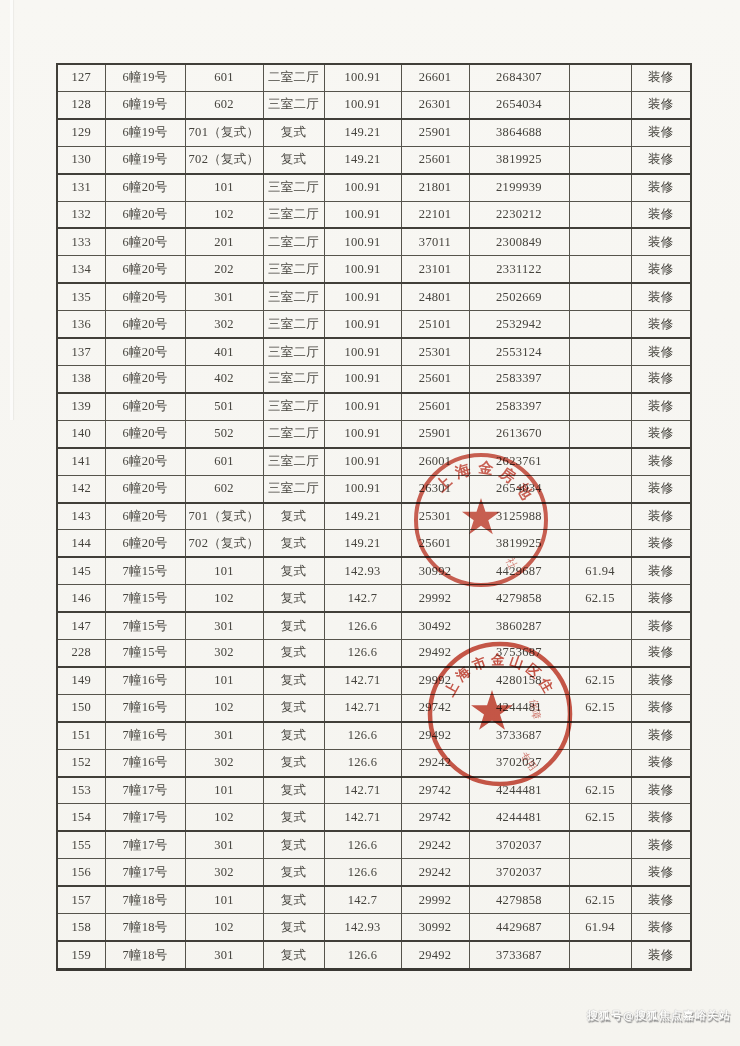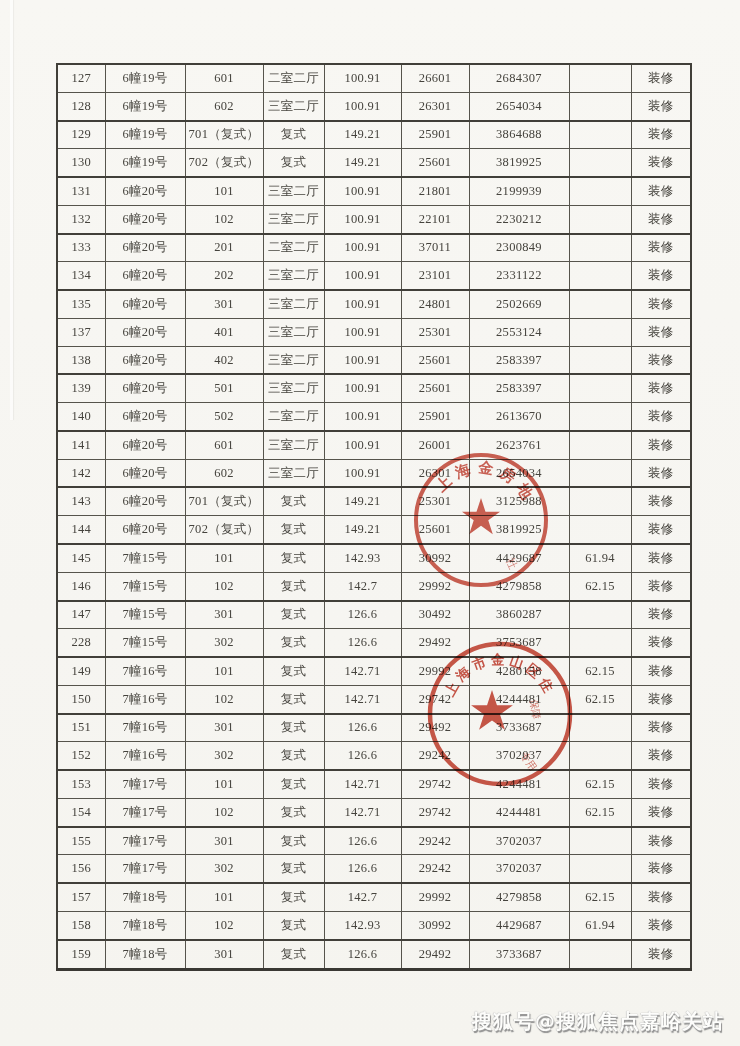--- a/index.html
+++ b/index.html
@@ -36,23 +36,23 @@
   }
   table.price-table tr:last-child td{
     border-bottom:3px solid #3a3833;
     margin-left:32px;
   }
   .seal-layer{
     position:absolute;left:0;top:0;pointer-events:none;
     mix-blend-mode:multiply;
   }
   .watermark{
-    position:absolute;top:1008px;right:16px;
+    position:absolute;top:1008px;right:9px;
     font-family:"DejaVu Sans","Liberation Sans",sans-serif;
-    font-size:20px;font-weight:bold;letter-spacing:1px;
+    font-size:11px;font-weight:bold;letter-spacing:1px;
     color:#fdfdfb;
     text-shadow:1px 2px 1px #8f8f8f, -0.5px -0.5px 1px #c9c9c9, 0 0 1px #adadad;
   }
 </style>
 </head>
 <body>
 
 <div class="page">
 
   <div class="scan-line"></div>
@@ -162,20 +162,31 @@
           <td>135</td>
           <td>6幢20号</td>
           <td>301</td>
           <td>三室二厅</td>
           <td>100.91</td>
           <td>24801</td>
           <td>2502669</td>
           <td></td>
           <td>装修</td>
         </tr>
+        <tr class="group-end">
+          <td>136</td>
+          <td>6幢20号</td>
+          <td>302</td>
+          <td>三室二厅</td>
+          <td>100.91</td>
+          <td>25101</td>
+          <td>2532942</td>
+          <td></td>
+          <td>装修</td>
+        </tr>
         <tr>
           <td>137</td>
           <td>6幢20号</td>
           <td>401</td>
           <td>三室二厅</td>
           <td>100.91</td>
           <td>25301</td>
           <td>2553124</td>
           <td></td>
           <td>装修</td>

